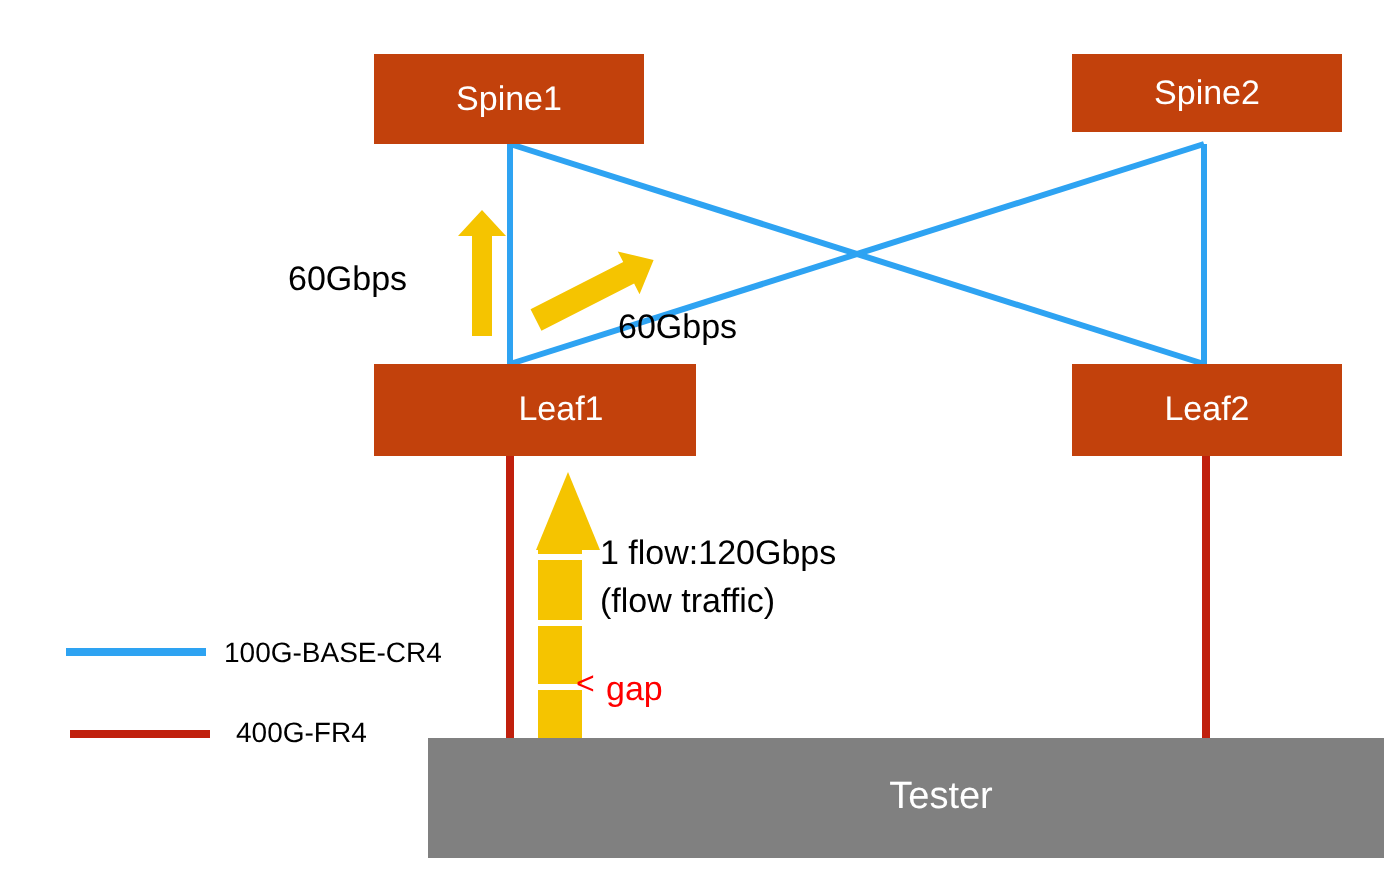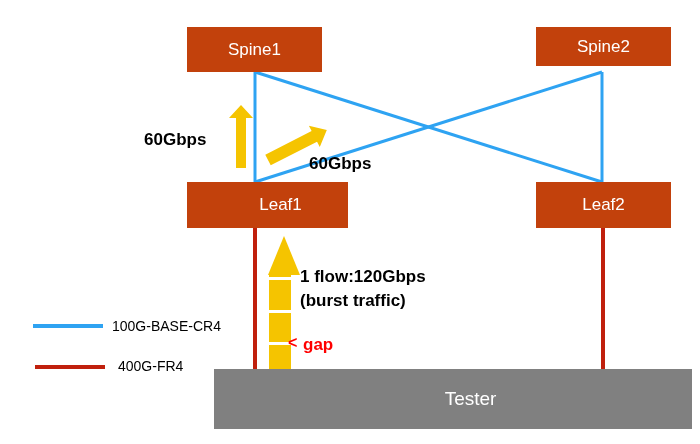--- a/index.html
+++ b/index.html
@@ -1,19 +1,19 @@
 <!DOCTYPE html>
 <html><head>
 <meta charset="utf-8">
 <style>
   html, body { margin:0; padding:0; background:#ffffff; }
   body { width:700px; height:444px; position:relative; overflow:hidden; font-family:"Liberation Sans", sans-serif; }
   .node { position:absolute; background:#c2410c; color:#ffffff; display:flex; align-items:center; justify-content:center; font-size:17px; }
   .tester { position:absolute; background:#808080; color:#ffffff; display:flex; align-items:center; justify-content:center; font-size:19px; }
-  .label { position:absolute; font-size:17px; color:#000000; white-space:nowrap; line-height:1.25;font-weight:bold; }
+  .label { position:absolute; font-size:17px; color:#000000; white-space:nowrap; line-height:1.25; }
   .legend-label { position:absolute; font-size:14px; color:#000000; white-space:nowrap; }
   svg.links { position:absolute; left:0; top:0; }
 </style>
 </head>
 <body>
 
 <svg class="links" width="700" height="444">
 
   <line x1="255" y1="72" x2="255" y2="182" stroke="#2ea3f2" stroke-width="3"></line>
   <line x1="602" y1="72" x2="602" y2="182" stroke="#2ea3f2" stroke-width="3"></line>
@@ -54,19 +54,19 @@
   <span>Leaf2</span>
 </div>
 <div class="tester" style="left:214px;top:369px;width:443px;height:60px;padding-left:35px;">
   <span>Tester</span>
 </div>
 
 <div class="label" style="left:144px;top:129px;">60Gbps</div>
 <div class="label" style="left:309px;top:153px;">60Gbps</div>
 
 <div class="label" style="left:300px;top:266px;">1 flow:120Gbps</div>
-<div class="label" style="left:300px;top:290px;">(burst traffic)</div>
+<div class="label" style="left:300px;top:290px;">(flow traffic)</div>
 
 <div class="label" style="left:288px;top:333px;color:#ff0000;font-size:16px;">&lt;</div>
 <div class="label" style="left:303px;top:334px;color:#ff0000;">gap</div>
 
 <div class="legend-label" style="left:112px;top:318px;">100G-BASE-CR4</div>
 <div class="legend-label" style="left:118px;top:358px;">400G-FR4</div>
 
 </body></html>

